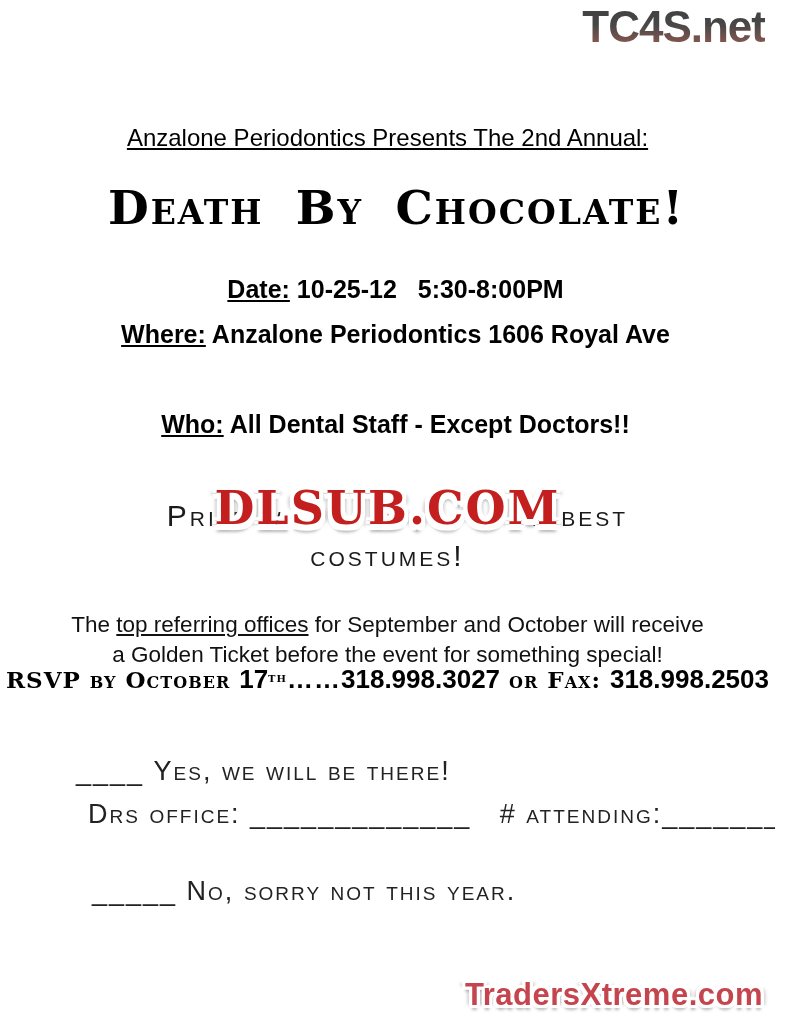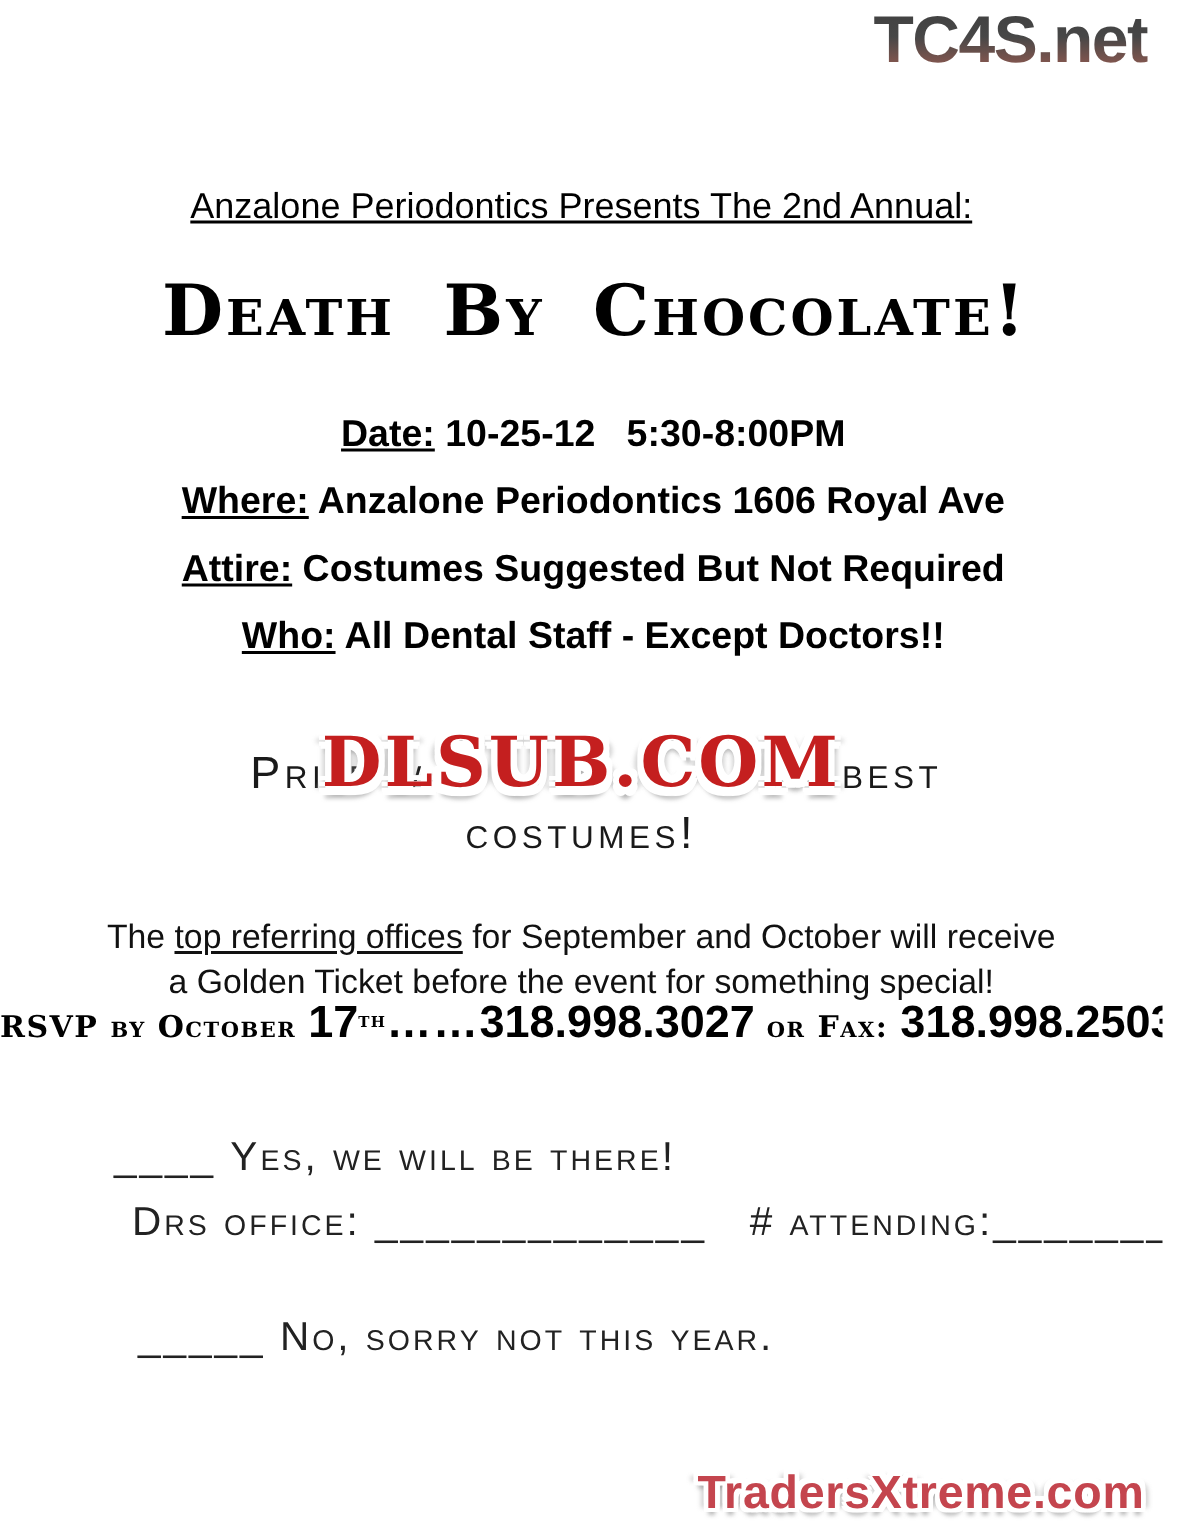--- a/index.html
+++ b/index.html
@@ -132,27 +132,27 @@
     position: absolute;
     top: 664px; left: 0; width: 100%;
     text-align: center;
     line-height: 1.2;
     white-space: nowrap;
   }
   .goth {
     font-family: "DejaVu Serif", serif;
     font-weight: bold;
     font-variant: small-caps;
-    font-size: 20px;
+    font-size: 23px;
     letter-spacing: 1px;
   }
   .num {
     font-family: "Liberation Sans", sans-serif;
     font-weight: bold;
-    font-size: 30px;
+    font-size: 26px;
   }
   .sup {
     vertical-align: super;
     font-size: 14px;
   }
   .dots { letter-spacing: 1px; }
 
   .copper {
     position: absolute;
     font-family: "Liberation Sans", sans-serif;
@@ -175,23 +175,20 @@
 
   <div class="header">Anzalone Periodontics Presents The 2nd Annual:</div>
 
   <div class="title">Death By Chocolate!</div>
 
   <div class="detail" style="top:277px">
     <span class="dlabel">Date:</span><span> 10-25-12 &nbsp; 5:30-8:00PM</span>
   </div>
   <div class="detail" style="top:322px">
     <span class="dlabel">Where:</span><span> Anzalone Periodontics 1606 Royal Ave</span>
-  </div>
-  <div class="detail" style="top:367px">
-    <span class="dlabel">Attire:</span><span> Costumes Suggested But Not Required</span>
   </div>
   <div class="detail" style="top:412px">
     <span class="dlabel">Who:</span><span> All Dental Staff - Except Doctors!!</span>
   </div>
 
   <div class="prize">
     <div class="prize-line1">
       <span>Prize w</span>
         <span class="prize-gap"></span>
         <span>r best</span>

